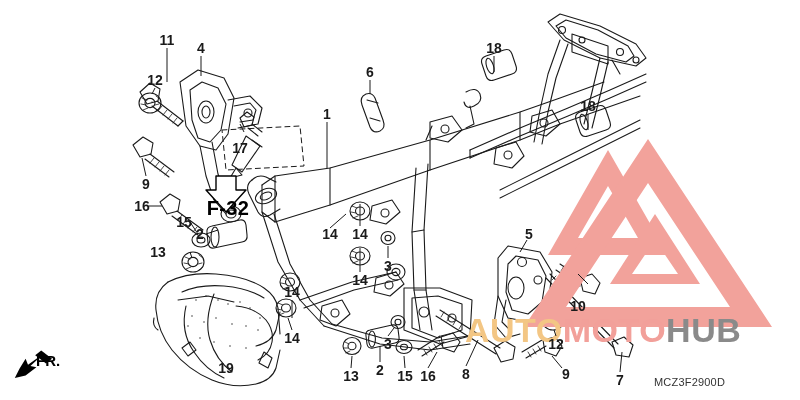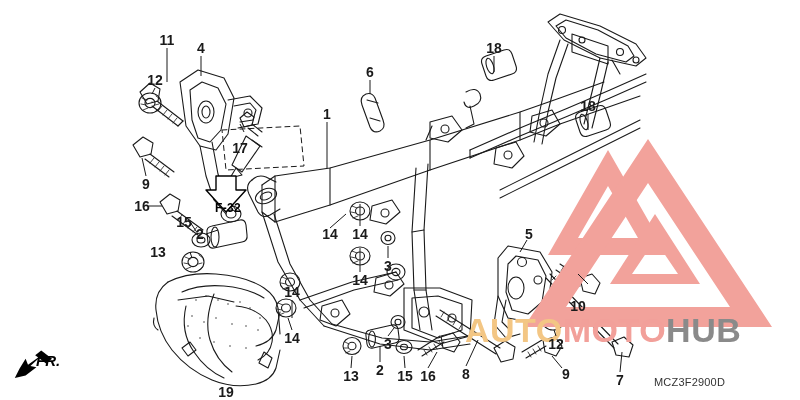--- a/index.html
+++ b/index.html
@@ -38,33 +38,32 @@
     font-size: 14px;
     font-weight: bold;
     color: #1a1a1a;
     line-height: 1;
     white-space: nowrap;
     transform: translate(-50%, -50%);
   }
   .detail-tag {
     position: absolute;
     font-family: "Liberation Sans", sans-serif;
-    font-size: 12px;
+    font-size: 20px;
     font-weight: bold;
     letter-spacing: 0.3px;
     color: #000000;
     white-space: nowrap;
     transform: translate(-50%, -50%);
   }
   .orient-label {
     position: absolute;
     font-family: "Liberation Sans", sans-serif;
     font-size: 15px;
     font-weight: bold;
-    font-style: italic;
     color: #000000;
     white-space: nowrap;
   }
   .doc-code {
     position: absolute;
     font-family: Liberation Sans, sans-serif;
     font-size: 11px;
     font-weight: normal;
     color: #333333;
     letter-spacing: 0.2px;
@@ -467,21 +466,21 @@
     <div class="callout" style="left:158px;top:252px;">13</div>
     <div class="callout" style="left:327px;top:114px;">1</div>
     <div class="callout" style="left:370px;top:72px;">6</div>
     <div class="callout" style="left:330px;top:234px;">14</div>
     <div class="callout" style="left:360px;top:234px;">14</div>
     <div class="callout" style="left:360px;top:280px;">14</div>
     <div class="callout" style="left:292px;top:338px;">14</div>
     <div class="callout" style="left:292px;top:292px;">14</div>
     <div class="callout" style="left:388px;top:266px;">3</div>
     <div class="callout" style="left:388px;top:344px;">3</div>
-    <div class="callout" style="left:226px;top:392px;">19</div>
+    <div class="callout" style="left:226px;top:368px;">19</div>
     <div class="callout" style="left:351px;top:376px;">13</div>
     <div class="callout" style="left:380px;top:370px;">2</div>
     <div class="callout" style="left:405px;top:376px;">15</div>
     <div class="callout" style="left:428px;top:376px;">16</div>
     <div class="callout" style="left:466px;top:374px;">8</div>
     <div class="callout" style="left:494px;top:48px;">18</div>
     <div class="callout" style="left:588px;top:106px;">18</div>
     <div class="callout" style="left:529px;top:234px;">5</div>
     <div class="callout" style="left:578px;top:266px;margin-top:40px;">10</div>
     <div class="callout" style="left:556px;top:344px;">12</div>

